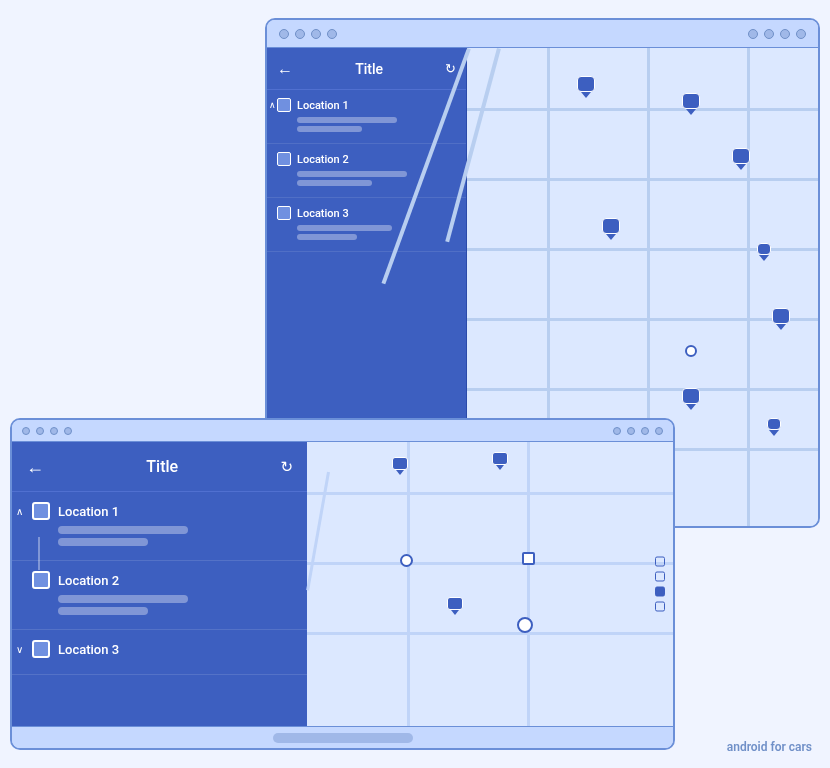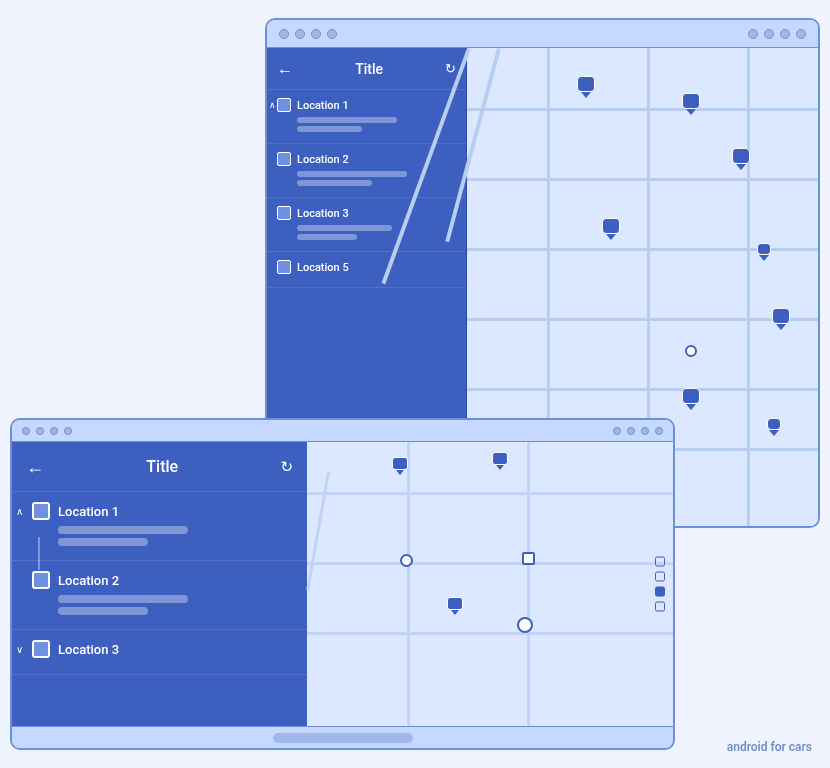--- a/index.html
+++ b/index.html
@@ -362,26 +362,20 @@
         <div class="location-item">
           <div class="loc-header">
             <div class="loc-icon"></div>
             <span class="loc-name">Location 3</span>
           </div>
           <div class="loc-bar" style="width:95px;"></div>
           <div class="loc-bar" style="width:60px;"></div>
         </div>
 
 
-        <div class="location-item">
-          <div class="loc-header">
-            <div class="loc-icon"></div>
-            <span class="loc-name">Location 5</span>
-          </div>
-        </div>
       </div>
     </div>
 
     <div style="position:absolute;top:60px;left:200px;right:0;height:3px;background:#b8cef0;"></div>
     <div style="position:absolute;top:130px;left:200px;right:0;height:3px;background:#b8cef0;"></div>
     <div style="position:absolute;top:200px;left:200px;right:0;height:3px;background:#b8cef0;"></div>
     <div style="position:absolute;top:270px;left:200px;right:0;height:3px;background:#b8cef0;"></div>
     <div style="position:absolute;top:340px;left:200px;right:0;height:3px;background:#b8cef0;"></div>
     <div style="position:absolute;top:400px;left:200px;right:0;height:3px;background:#b8cef0;"></div>
 

